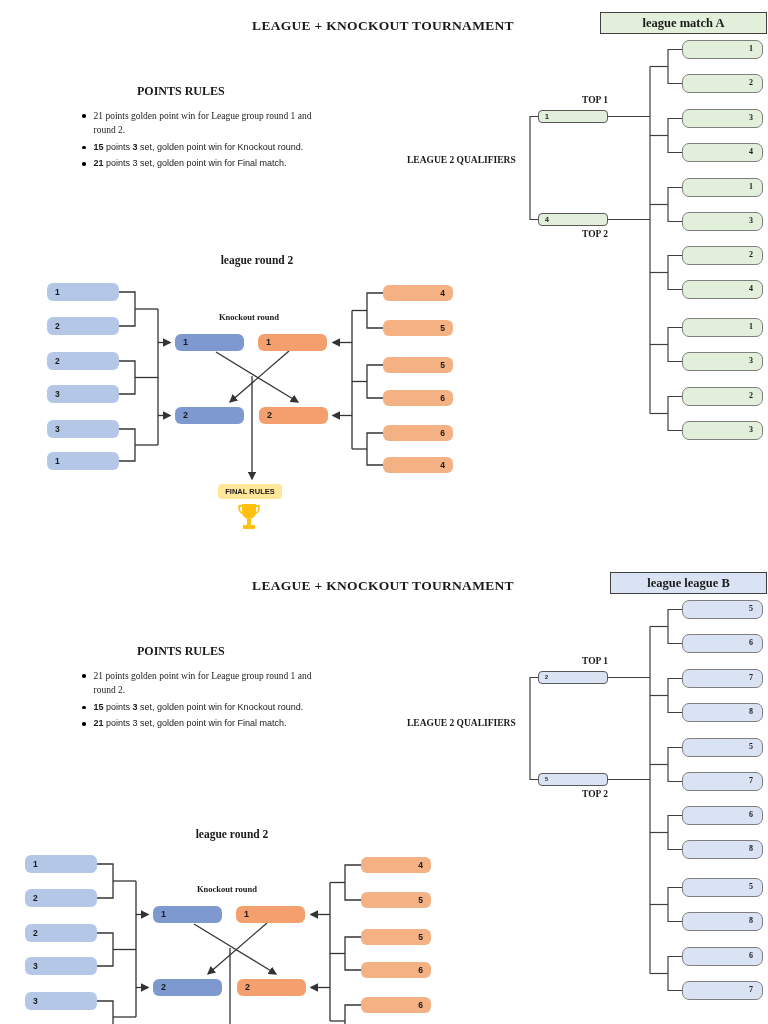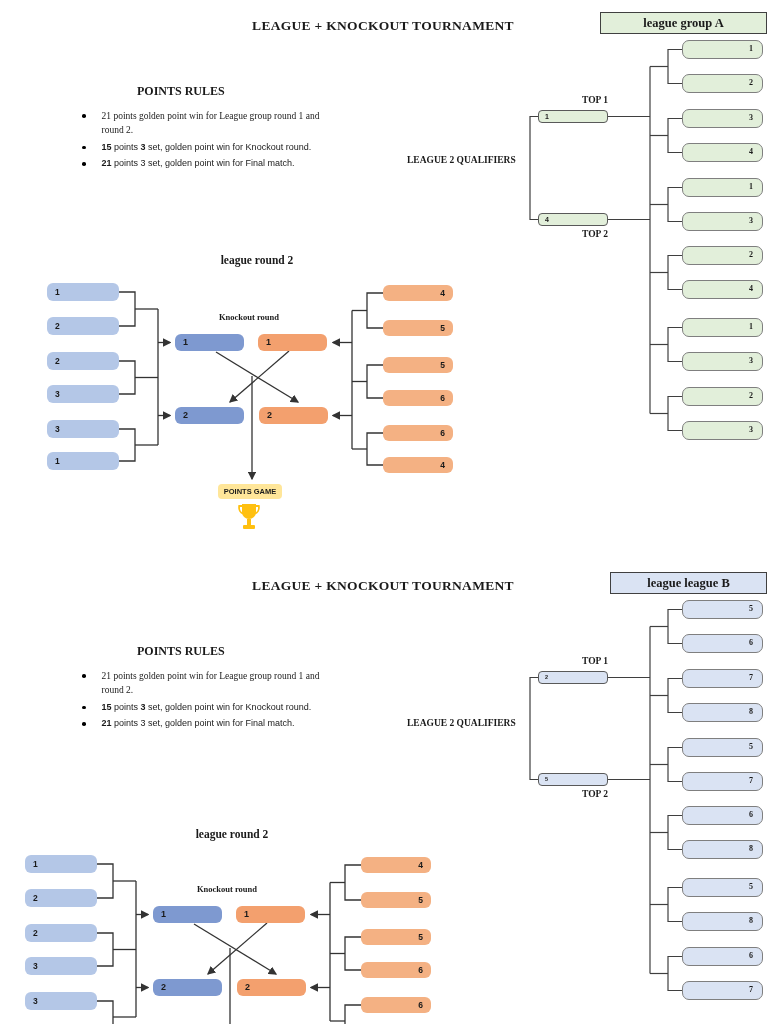--- a/index.html
+++ b/index.html
@@ -6,21 +6,21 @@
   body{width:768px;height:1024px;background:#ffffff;overflow:hidden;
        font-family:"Liberation Serif",serif;color:#1a1a1a;}
   .page{position:relative;width:768px;height:1024px;background:#fff;overflow:hidden;}
   .abs{position:absolute;}
   svg.lines{position:absolute;left:0;top:0;z-index:1;}
   .el{z-index:2;}
   .main-title{width:400px;text-align:center;font-weight:700;font-size:13.5px;
               letter-spacing:.3px;font-family:"Liberation Serif",serif;}
   .rules-heading{font-weight:700;font-size:12px;font-family:"Liberation Serif",serif;}
   .rules{width:244px;}
-  .rule{display:flex;gap:16px;font-size:9.5px;line-height:1.5;margin-bottom:3px;}
+  .rule{display:flex;gap:8px;font-size:9.5px;line-height:1.5;margin-bottom:3px;}
   .rule .dot{flex:0 0 auto;width:3.5px;height:3.5px;border-radius:50%;background:#000;margin-top:5px;}
   .rule.serif{font-family:"Liberation Serif",serif;}
   .rule.sans{font-family:"Liberation Sans",sans-serif;font-size:9px;}
   .group-header{height:20px;border:1.5px solid #404040;text-align:center;line-height:20px;
                 font-weight:700;font-size:12.5px;font-family:"Liberation Serif",serif;}
   .hdr-green{background:#e2efda;}
   .hdr-blue{background:#dae3f3;}
   .leaf{width:81px;height:19px;border:1.2px solid #7f7f7f;border-radius:7px;box-sizing:border-box;
         text-align:right;padding-right:9px;font-weight:700;font-size:8px;line-height:16px;
         font-family:"Liberation Serif",serif;}
@@ -160,21 +160,21 @@
     <div class="rule sans">
         <span class="dot"></span>
         <span><span style="font-weight: 700;">15</span><span> points </span><span style="font-weight: 700;">3</span><span> set, golden point win for Knockout round.</span></span>
       </div>
     <div class="rule sans">
         <span class="dot"></span>
         <span><span style="font-weight: 700;">21</span><span> points 3 set, golden point win for Final match.</span></span>
       </div>
   </div>
 
-  <div class="abs el group-header hdr-green" style="left:600px;top:12px;width:165px">league group A</div>
+  <div class="abs el group-header hdr-green" style="left:600px;top:12px;width:165px">league match A</div>
 
   <div class="abs el leaf leaf-green" style="left:682px;top:40px">1</div>
   <div class="abs el leaf leaf-green" style="left:682px;top:74px">2</div>
   <div class="abs el leaf leaf-green" style="left:682px;top:109px">3</div>
   <div class="abs el leaf leaf-green" style="left:682px;top:143px">4</div>
   <div class="abs el leaf leaf-green" style="left:682px;top:178px">1</div>
   <div class="abs el leaf leaf-green" style="left:682px;top:212px">3</div>
   <div class="abs el leaf leaf-green" style="left:682px;top:246px">2</div>
   <div class="abs el leaf leaf-green" style="left:682px;top:280px">4</div>
   <div class="abs el leaf leaf-green" style="left:682px;top:318px">1</div>
@@ -203,21 +203,21 @@
   <div class="abs el slot-orange" style="left:383px;top:357px">5</div>
   <div class="abs el slot-orange" style="left:383px;top:390px">6</div>
   <div class="abs el slot-orange" style="left:383px;top:425px">6</div>
   <div class="abs el slot-orange" style="left:383px;top:457px">4</div>
 
   <div class="abs el kobox ko-blue" style="left:175px;top:334px">1</div>
   <div class="abs el kobox ko-blue" style="left:175px;top:407px">2</div>
   <div class="abs el kobox ko-orange" style="left:258px;top:334px">1</div>
   <div class="abs el kobox ko-orange" style="left:259px;top:407px">2</div>
 
-  <div class="abs el final" style="left:218px;top:484px">POINTS GAME</div>
+  <div class="abs el final" style="left:218px;top:484px">FINAL RULES</div>
   <div class="abs el" style="left:237px;top:502px">
     <svg width="24" height="30" viewBox="0 0 24 30">
       <path d="M5,2 h14 v8 a7,7 0 0 1 -14 0 z" fill="#ffc010"></path>
       <path d="M5,4 H2.2 c-0.6,4 1.4,7 4.2,7.6" fill="none" stroke="#ffc010" stroke-width="1.8"></path>
       <path d="M19,4 h2.8 c0.6,4 -1.4,7 -4.2,7.6" fill="none" stroke="#ffc010" stroke-width="1.8"></path>
       <rect x="10" y="17" width="4" height="6" fill="#ffc010"></rect>
       <rect x="6" y="23" width="12" height="4" rx="1" fill="#ffc010"></rect>
     </svg>
   </div>
 

